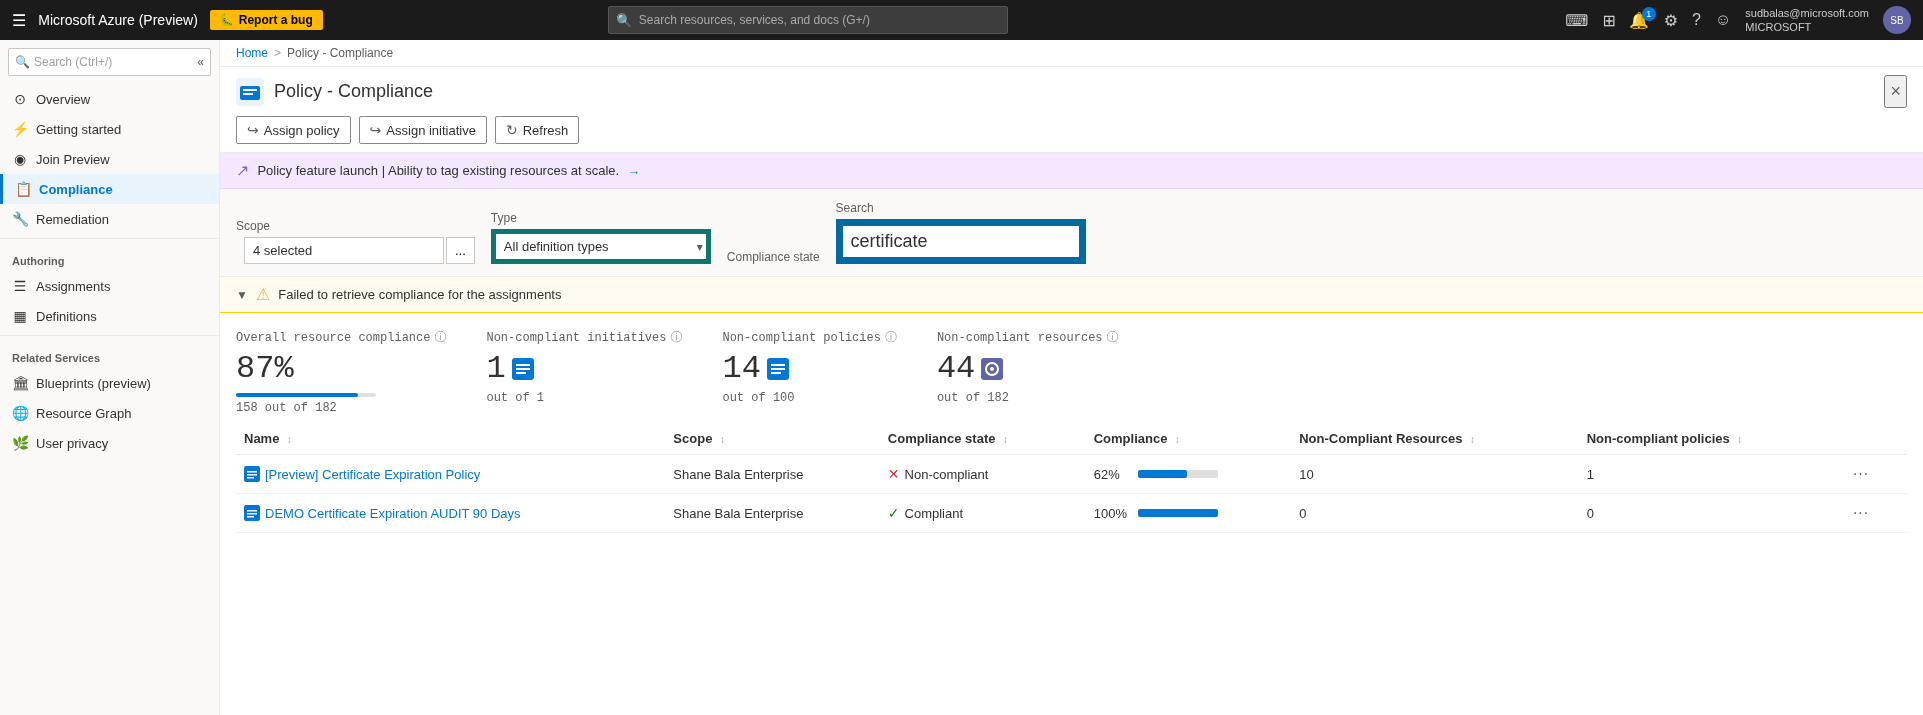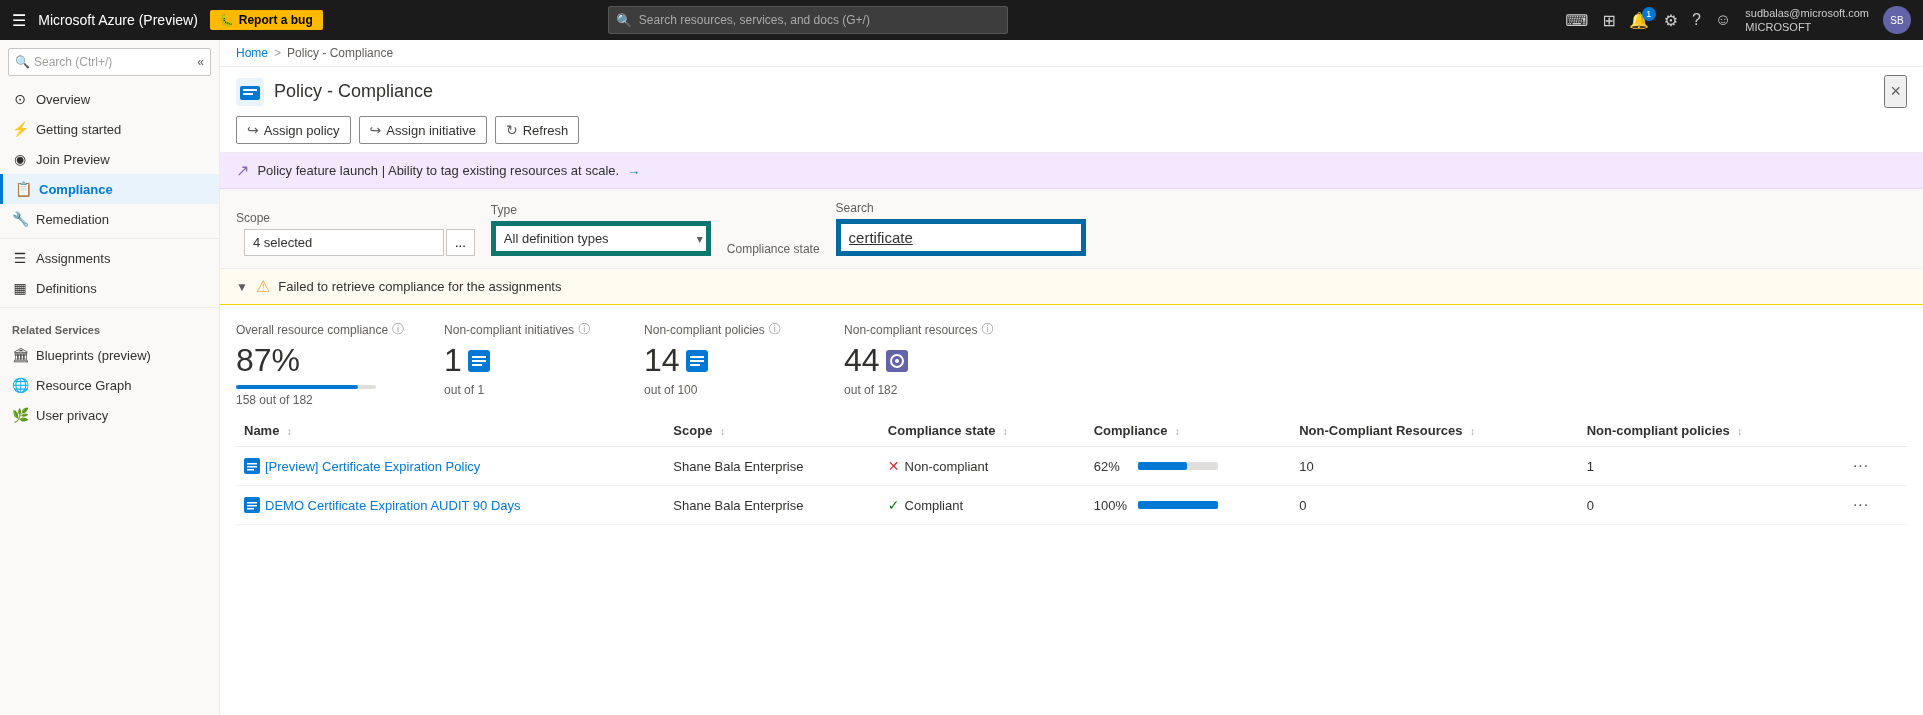--- a/index.html
+++ b/index.html
@@ -234,28 +234,27 @@
       content: '▾';
       position: absolute;
       right: 8px;
       top: 50%;
       transform: translateY(-50%);
       pointer-events: none;
       color: #605e5c;
       font-size: 12px;
     }
     .filter-search-input {
-      border: 5px solid #0369a1;
+      border: 7px solid #0369a1;
       padding: 5px 8px;
-      font-size: 15px;
+      font-size: 18px;
       width: 250px;
       outline: none;
       color: #323130;
       background: #fff;
-      text-decoration: underline;
     }
 
     
     .warning-banner {
       padding: 8px 16px;
       display: flex;
       align-items: center;
       gap: 8px;
       font-size: 13px;
       color: #323130;
@@ -265,21 +264,21 @@
     }
     .warning-icon { color: #ffaa44; font-size: 16px; }
     .collapse-chevron { color: #605e5c; font-size: 12px; }
 
     
     .summary-row {
       display: flex;
       padding: 16px 16px 8px;
       gap: 40px;
     }
-    .summary-card { display: flex; flex-direction: column; gap: 4px; min-width: 160px; }
+    .summary-card { display: flex; flex-direction: column; gap: 4px; min-width: 160px; font-family: Liberation Mono, monospace; }
     .summary-label { font-size: 12px; color: #605e5c; display: flex; align-items: center; gap: 4px; }
     .summary-value { font-size: 32px; font-weight: 300; color: #323130; display: flex; align-items: center; gap: 6px; }
     .summary-sub { font-size: 12px; color: #605e5c; }
     .progress-bar { height: 4px; background: #e1dfdd; border-radius: 2px; width: 140px; margin-top: 2px; }
     .progress-fill { height: 100%; background: #0078d4; border-radius: 2px; }
     .info-icon { font-size: 12px; color: #a19f9d; cursor: pointer; }
 
     
     .table-container { flex: 1; overflow-y: auto; padding: 0 16px 16px; }
     table { width: 100%; border-collapse: collapse; }
@@ -373,20 +372,21 @@
     <div class="sidebar-nav-item active">
       <span class="nav-icon" style="color:#0078d4;">📋</span>
       <span>Compliance</span>
     </div>
     <div class="sidebar-nav-item">
       <span class="nav-icon">🔧</span>
       <span>Remediation</span>
     </div>
 
     <div class="sidebar-divider"></div>
+    <div class="sidebar-section-label">Authoring</div>
 
     <div class="sidebar-nav-item">
       <span class="nav-icon">☰</span>
       <span>Assignments</span>
     </div>
     <div class="sidebar-nav-item">
       <span class="nav-icon">▦</span>
       <span>Definitions</span>
     </div>
 

